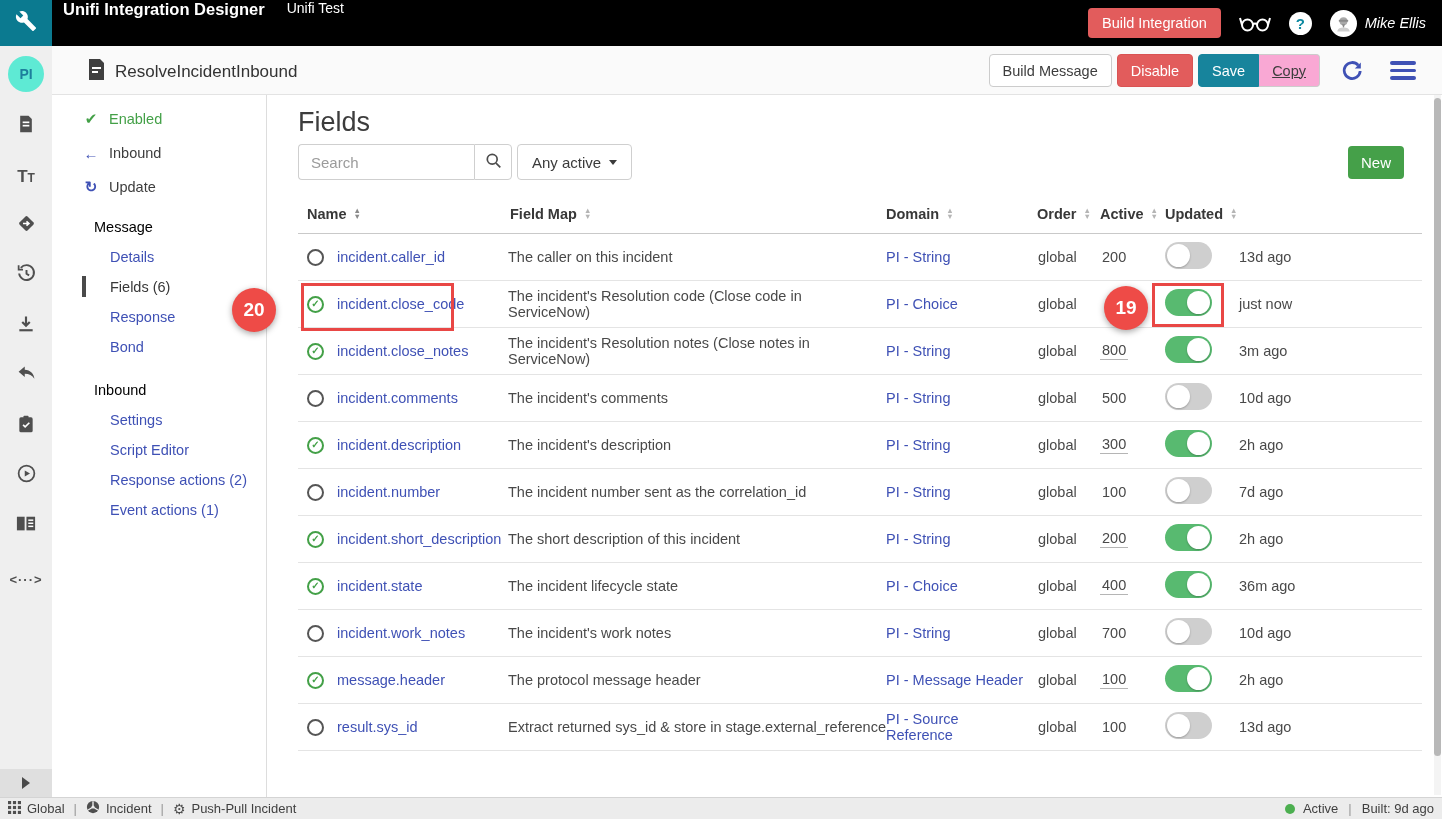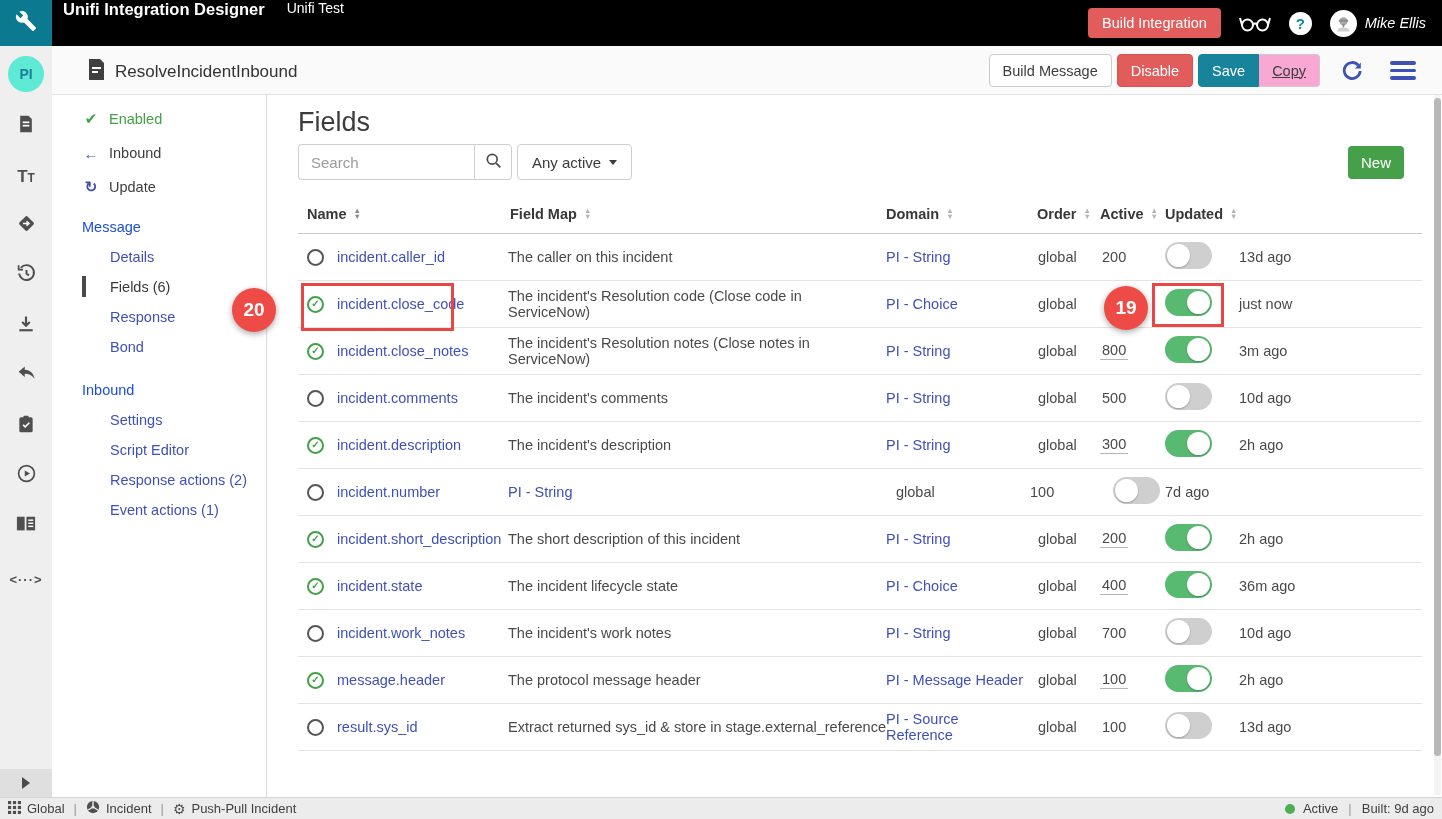--- a/index.html
+++ b/index.html
@@ -41,21 +41,21 @@
   .code-glyph { font-weight:bold; font-size:13px; letter-spacing:1px; color:#4f4f4f; }
   .collapse-btn { position:absolute; left:0; top:769px; width:52px; height:28px; background:#dfdfdf; border:none; cursor:pointer; }
   .collapse-btn i { display:block; margin:0 auto; width:0; height:0; border-left:8px solid #4a4a4a; border-top:6px solid transparent; border-bottom:6px solid transparent; }
 
   
   .nav { position:absolute; left:52px; top:95px; width:215px; height:702px; background:#fff; border-right:1px solid #ddd; padding-top:12px; }
   .nav-status { display:flex; align-items:center; gap:9px; padding-left:30px; height:24px; margin-bottom:10px; font-size:14.5px; cursor:pointer; }
   .nav-status .ic { width:18px; text-align:center; font-size:15px; }
   .st-green { color:#43a047; }
   .ic-indigo { color:#3f51b5; font-weight:bold; }
-  .nav-sec { padding-left:30px; height:24px; margin-top:16px; margin-bottom:6px; font-size:14.5px; color:#1d4ed8; display:flex; align-items:center; }
+  .nav-sec { padding-left:30px; height:24px; margin-top:16px; margin-bottom:6px; font-size:14.5px; color:#000000; display:flex; align-items:center;margin-left:12px; }
   .nav-sub { position:relative; padding-left:58px; height:24px; margin-bottom:6px; font-size:14.5px; color:#3f51b5; display:flex; align-items:center; cursor:pointer; }
   .nav-sub.active { color:#383838; cursor:default; }
   .nav-sub.active::before { content:""; position:absolute; left:30px; top:1px; width:4px; height:21px; background:#4a4a4a; }
   .gap-lg { margin-top:19px; }
 
   
   .content { position:absolute; left:267px; top:95px; width:1167px; height:702px; background:#fff; padding:12px 0 0 31px; }
   .page-heading { font-size:27px; font-weight:400; color:#3c3c3c; line-height:30px; }
   .searchrow { margin-top:7px; display:flex; align-items:flex-start; }
   .search-input { width:176px; height:36px; border:1px solid #cfcfcf; border-right:none; border-radius:4px 0 0 4px; padding:0 12px; font-size:15px; font-family:inherit; color:#3d3d3d; outline:none; }
@@ -394,20 +394,21 @@
       <div class="c-ord"><span class="ord u">300</span></div>
       <div class="c-act"><span class="toggle on"><i class="knob"></i></span></div>
       <div class="c-upd">2h ago</div>
     </div>
 
     <div class="trow">
       <div class="c-name">
           <span class="stat"></span>
           <a class="lnk">incident.number</a>
         </div>
+      <div class="c-desc">The incident number sent as the correlation_id</div>
       <div><a class="lnk">PI - String</a></div>
       <div class="c-dom">global</div>
       <div class="c-ord"><span class="ord">100</span></div>
       <div class="c-act"><span class="toggle"><i class="knob"></i></span></div>
       <div class="c-upd">7d ago</div>
     </div>
 
     <div class="trow">
       <div class="c-name">
           <span class="stat ok">

